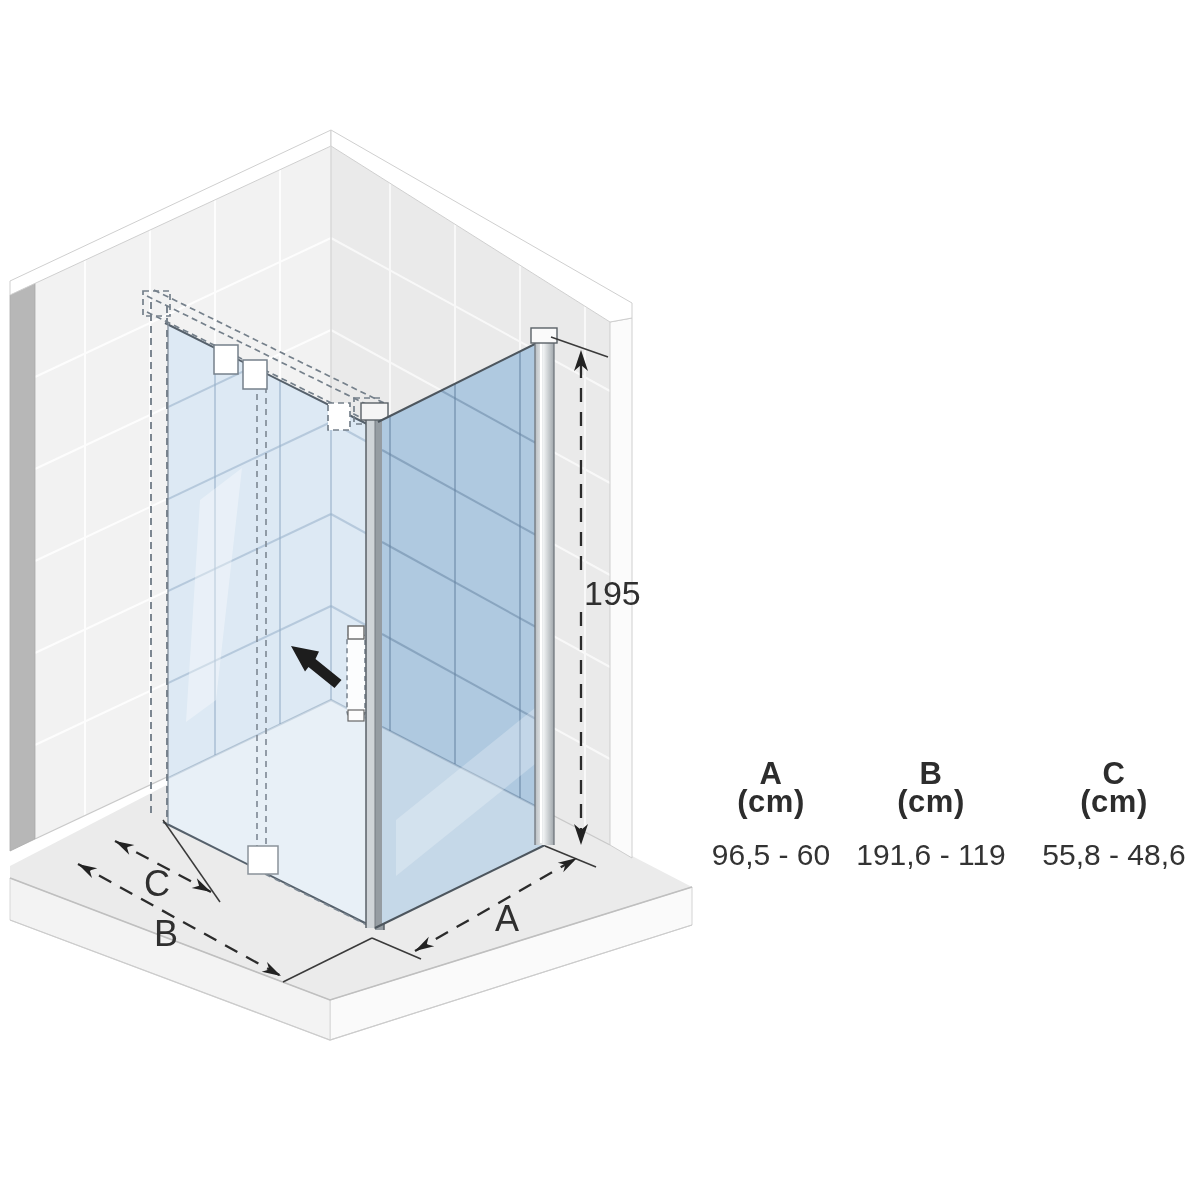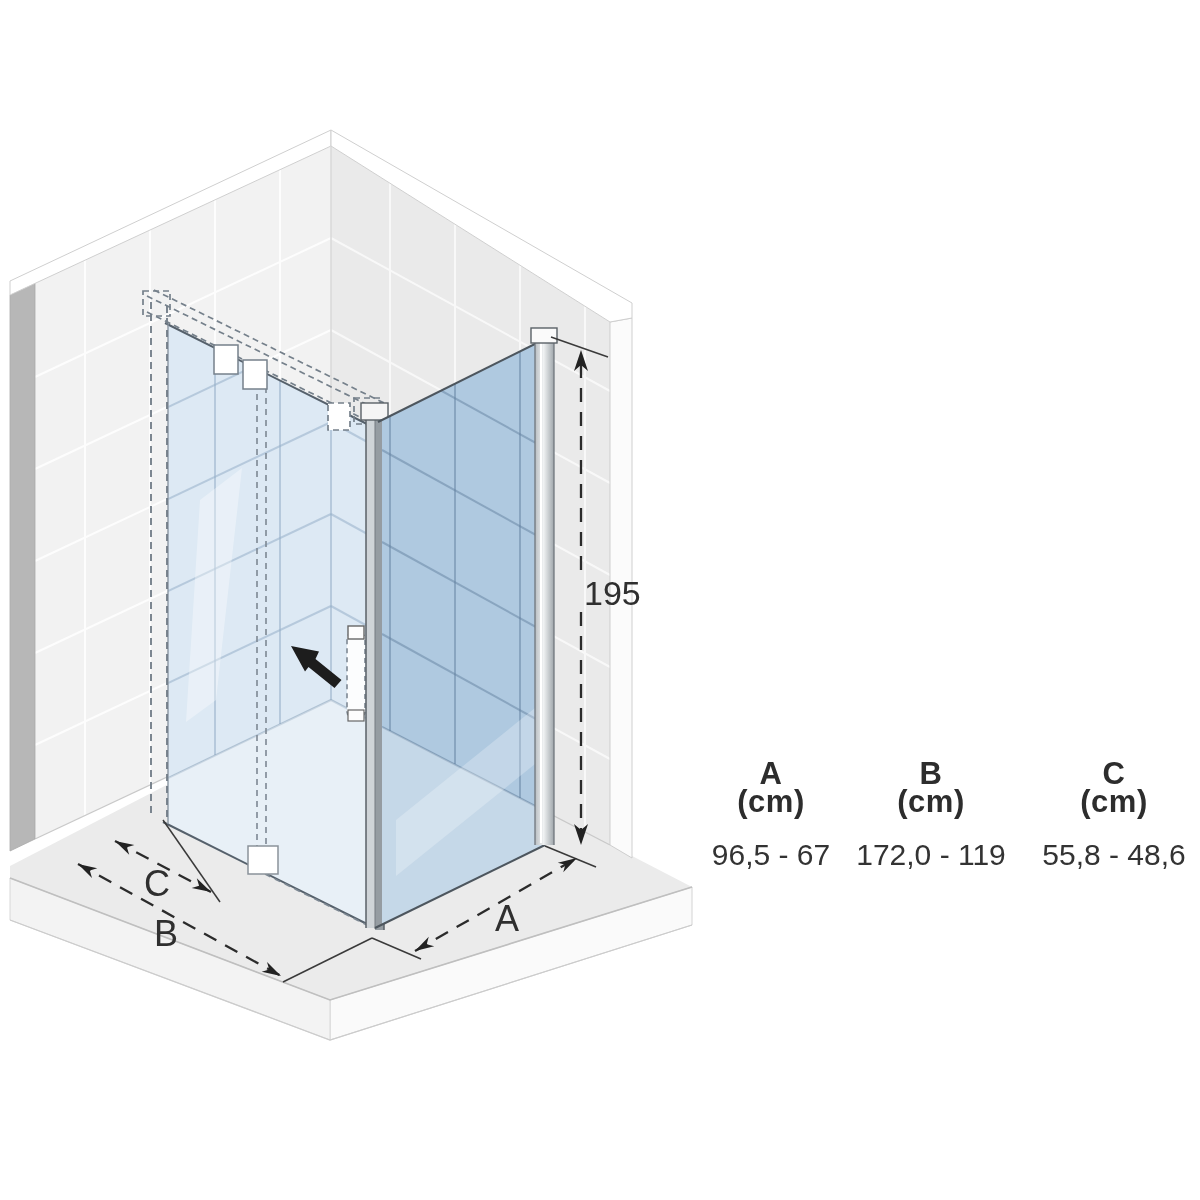--- a/index.html
+++ b/index.html
@@ -213,28 +213,28 @@
     <text class="dim-label" x="157" y="896" text-anchor="middle">C</text>
   </g>
 </svg>
 
 <div class="dim-table">
   <div class="dim-col" style="left:771px;top:760px;">
     <div class="hdr">
       <div>A</div>
       <div>(cm)</div>
     </div>
-    <div class="val">96,5 - 67</div>
+    <div class="val">96,5 - 60</div>
   </div>
   <div class="dim-col" style="left:931px;top:760px;">
     <div class="hdr">
       <div>B</div>
       <div>(cm)</div>
     </div>
-    <div class="val">172,0 - 119</div>
+    <div class="val">191,6 - 119</div>
   </div>
   <div class="dim-col" style="left:1114px;top:760px;">
     <div class="hdr">
       <div>C</div>
       <div>(cm)</div>
     </div>
     <div class="val">55,8 - 48,6</div>
   </div>
 </div>
 </div>

